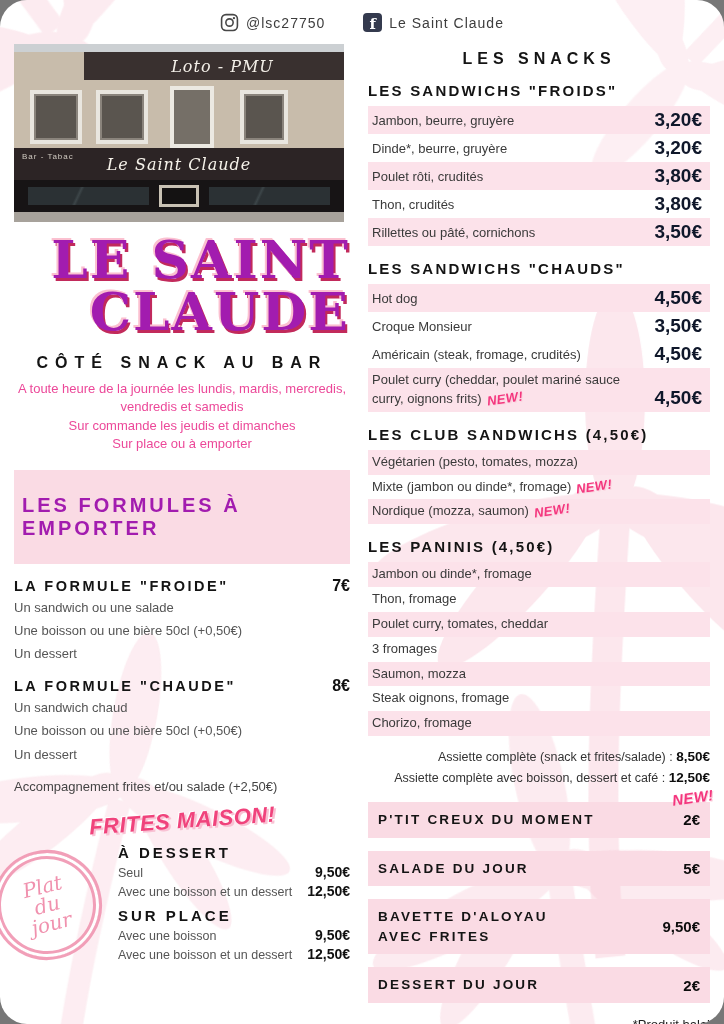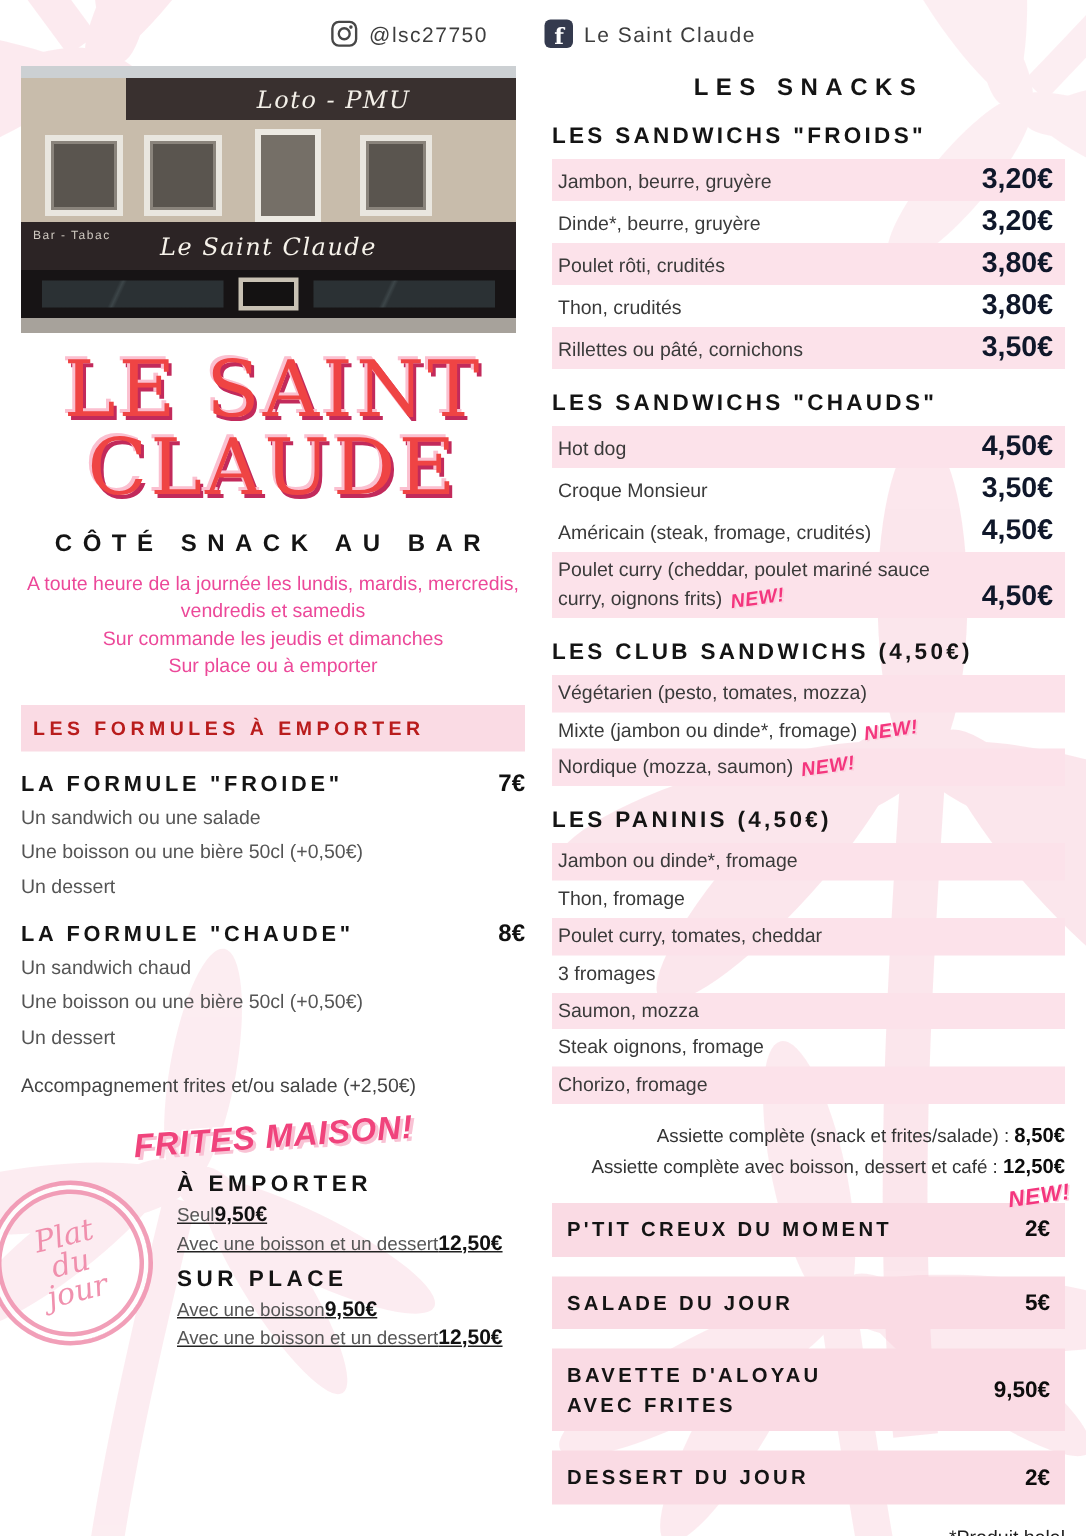--- a/index.html
+++ b/index.html
@@ -1,19 +1,19 @@
 <!DOCTYPE html>
 <html><head>
 <meta charset="utf-8">
 <style>
   html,body{margin:0;padding:0;background:#777;}
   .page{
     position:relative;width:724px;height:1024px;margin:0 auto;
     background:#ffffff;overflow:hidden;
-    font-family:"Liberation Sans", sans-serif;color:#222;
+    font-family:"Liberation Sans", sans-serif;color:#222;border-radius:27px;
   }
   .bg-palms{position:absolute;left:0;top:0;z-index:0;pointer-events:none;}
   .content{position:relative;z-index:1;}
 
   
   .social{display:flex;justify-content:center;align-items:center;gap:14px;padding-top:13px;}
   .social .grp{display:flex;align-items:center;gap:7px;margin:0 12px;cursor:pointer;}
   .ig-icon{width:19px;height:19px;}
   .fb-icon{width:19px;height:19px;background:#343a4e;border-radius:4px;color:#fff;
     font-weight:bold;font-size:15px;display:flex;align-items:flex-end;justify-content:center;
@@ -39,49 +39,49 @@
   .ph-band{position:absolute;left:0;right:0;top:96px;height:32px;background:#2c2425;
     display:flex;align-items:center;justify-content:center;gap:10px;}
   .ph-bar{color:#cfc9c0;font-size:8px;letter-spacing:1px;position:absolute;left:8px;top:4px;}
   .ph-script{color:#f6f2ea;font-family:"DejaVu Serif",serif;font-style:italic;font-size:16px;letter-spacing:1px;}
   .ph-front{position:absolute;left:0;right:0;top:128px;bottom:10px;background:#171415;display:flex;gap:10px;padding:4px 14px;}
   .ph-glass{flex:1;background:linear-gradient(115deg,#2b3134 40%,#3c4548 42%,#2b3134 44%);margin:3px 0;}
   .ph-door{width:34px;background:#141212;border:3px solid #c9c2b4;margin:1px 0;}
   .ph-walk{position:absolute;left:0;right:0;bottom:0;height:10px;background:#a7a29b;}
 
   
-  .title{margin-top:12px;text-align:center;font-family:"DejaVu Serif",serif;font-weight:normal;
-    font-size:52px;line-height:1.0;letter-spacing:2px;color:#ef4444;
+  .title{margin-top:12px;text-align:right;font-family:"DejaVu Serif",serif;font-weight:bold;
+    font-size:52px;line-height:1.0;letter-spacing:2px;color:#a21caf;
     text-shadow:-2px -2px 0 #fbc0d0, 2px 3px 0 #c22a5b;}
   .addr{margin-top:12px;text-align:center;color:#ee4b7d;font-weight:bold;font-size:12.5px;letter-spacing:.4px;line-height:1.5;}
   .snack-head{margin-top:16px;text-align:center;font-weight:bold;font-size:16px;letter-spacing:7px;color:#141414;}
   .snack-lines{margin-top:8px;text-align:center;color:#ec4899;font-size:13px;line-height:1.42;}
 
-  .band{margin-top:16px;background:#fadbe4;padding:8px 8px;font-weight:bold;font-size:13px;
-    letter-spacing:3px;color:#b91c1c;}
+  .band{margin-top:16px;background:#fadbe4;padding:24px 8px;font-weight:bold;font-size:20px;
+    letter-spacing:3px;color:#a21caf;}
   .formule{margin-top:13px;}
   .f-head{display:flex;justify-content:space-between;align-items:baseline;}
   .f-name{font-weight:bold;font-size:14.5px;letter-spacing:2.5px;color:#141414;}
   .f-price{font-weight:bold;font-size:16px;color:#111;}
   .f-line{color:#555;font-size:13px;line-height:1.55;margin-top:3px;}
   .accomp{margin-top:14px;color:#444;font-size:13px;}
 
   .frites{margin-top:14px;text-align:center;}
   .frites span{display:inline-block;transform:rotate(-4deg);color:#f0437c;font-weight:bold;
     font-style:italic;font-size:22px;letter-spacing:.5px;
     text-shadow:2px 2px 0 #f9c2d4, -1px -1px 0 #ffffff;}
 
   .bottom{position:relative;margin-top:10px;padding-left:104px;min-height:150px;}
   .stamp{position:absolute;left:-22px;top:6px;width:104px;height:104px;border-radius:50%;
     border:3px solid #f095b1;box-shadow:inset 0 0 0 3px #fff, inset 0 0 0 6px #f095b1;
     color:#ef86a6;display:flex;flex-direction:column;align-items:center;justify-content:center;
     font-family:"DejaVu Serif",serif;font-style:italic;font-size:20px;line-height:.95;
     transform:rotate(-14deg);opacity:.9;}
   .sec-head{font-weight:bold;font-size:15px;letter-spacing:3px;color:#141414;margin-top:8px;}
-  .prow{display:flex;align-items:baseline;margin-top:3px;text-decoration:underline;}
+  .prow{display:flex;justify-content:space-between;align-items:baseline;margin-top:3px;}
   .prow .lab{color:#555;font-size:12.5px;}
   .prow .pri{font-weight:bold;font-size:14px;color:#111;}
 
   
   .snacks-title{margin:10px 0 4px;text-align:center;font-weight:bold;font-size:16px;letter-spacing:5px;color:#141414;}
   h2.menu-h{margin:14px 0 7px;font-weight:bold;font-size:15px;letter-spacing:2.2px;color:#141414;}
   .mrow{display:flex;justify-content:space-between;align-items:flex-end;padding:3px 8px 3px 4px;font-size:13px;}
   .mrow.alt{background:#fce2ea;}
   .mname{color:#3a3a3a;line-height:1.45;}
   .mprice{font-weight:bold;color:#0f172a;font-size:19px;white-space:nowrap;margin-left:4px;}
@@ -205,21 +205,21 @@
           <span>FRITES MAISON!</span>
         </div>
 
         <div class="bottom">
           <div class="stamp">
             <div>Plat</div>
             <div>du</div>
             <div>jour</div>
           </div>
 
-          <div class="sec-head">À EMPORTER</div>
+          <div class="sec-head">À DESSERT</div>
           <div class="prow">
             <span class="lab">Seul</span>
             <span class="pri">9,50€</span>
           </div>
           <div class="prow">
             <span class="lab">Avec une boisson et un dessert</span>
             <span class="pri">12,50€</span>
           </div>
 
           <div class="sec-head">SUR PLACE</div>

